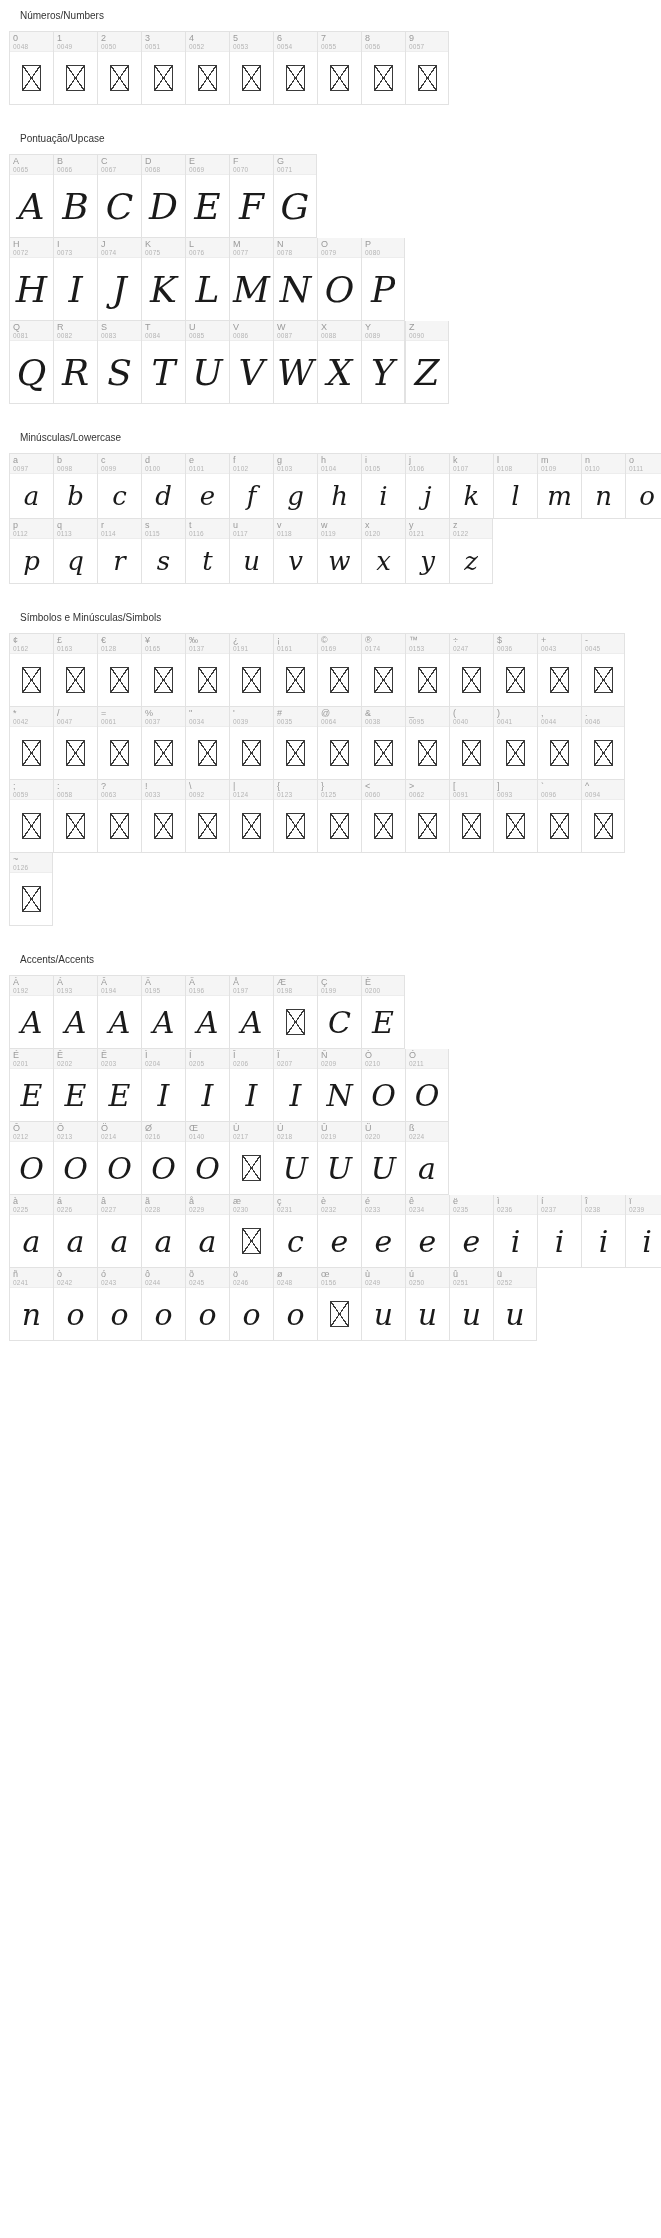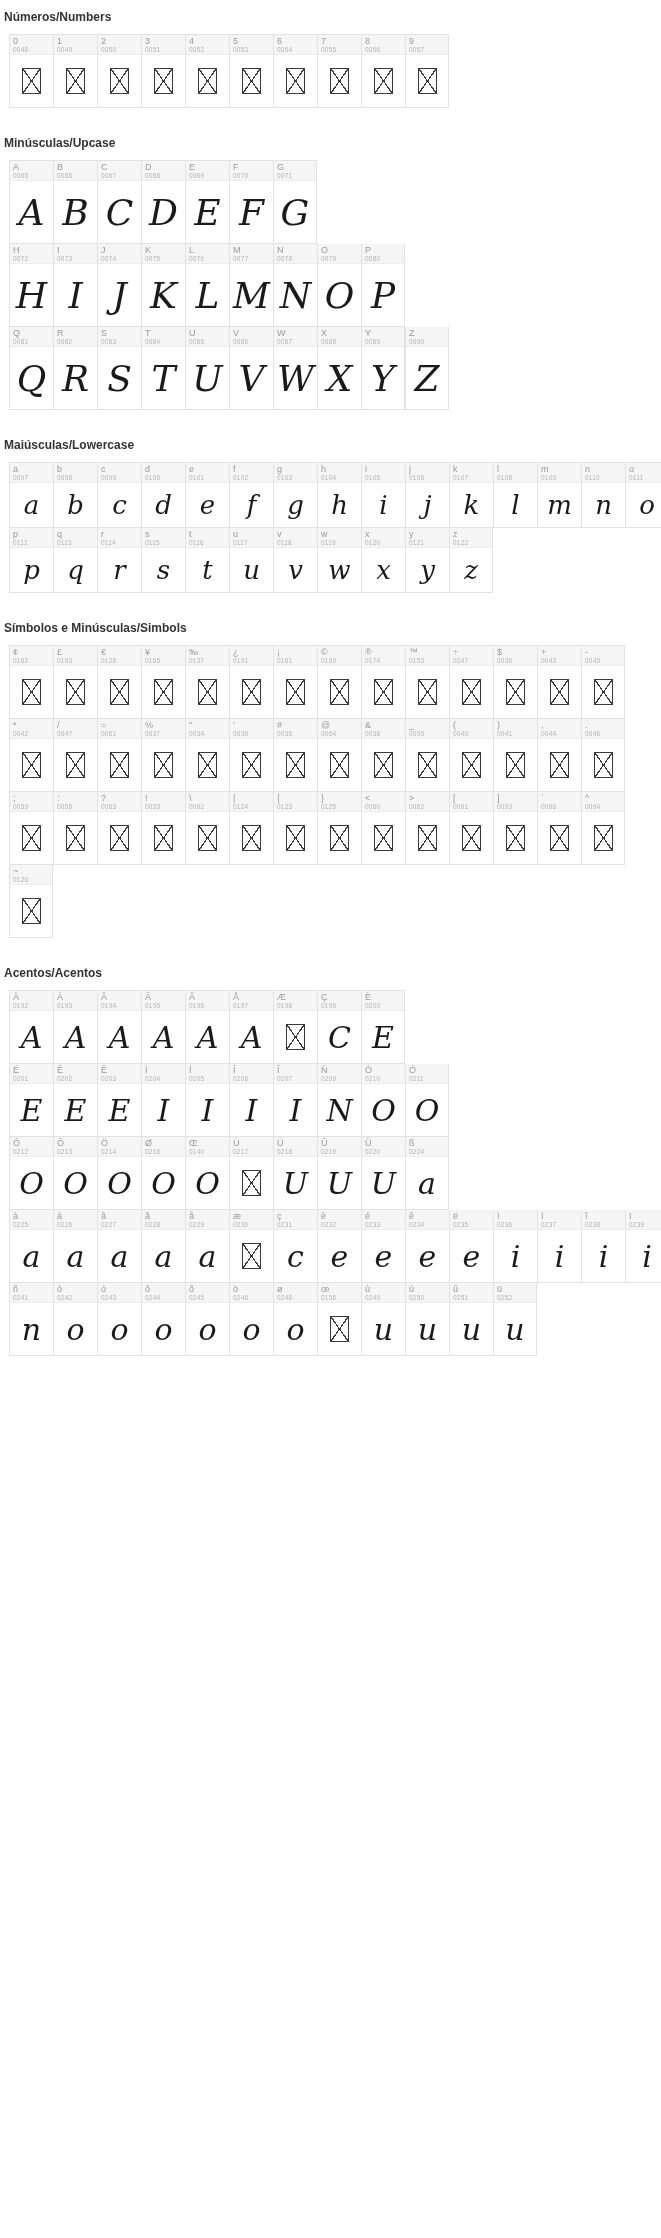--- a/index.html
+++ b/index.html
@@ -5,24 +5,24 @@
   html,body{margin:0;padding:0;background:#ffffff;}
   body{
     width:661px;
     font-family:"Liberation Sans", sans-serif;
     color:#222;
     -webkit-font-smoothing:antialiased;
   }
   .page{width:661px;padding:0 0 20px 0;box-sizing:border-box;}
   .section{margin:0 0 18px 0;}
   .section-title{
-    font-size:12px;
+    font-size:10px;
     color:#333;
-    padding:10px 0 10px 4px;
-    font-weight:700;
+    padding:10px 0 10px 20px;
+    font-weight:400;
   }
   .grid{
     display:flex;
     flex-wrap:wrap;
     padding-left:9px;
     box-sizing:border-box;
   }
   
   .row{display:flex;}
   .cell{
@@ -190,21 +190,21 @@
                 <span class="code">0057</span>
               </div>
               <div class="glyph">
                 <span class="notdef"></span>
               </div>
             </div>
           </div>
         </div>
       </div>
       <div class="section">
-        <div class="section-title">Minúsculas/Upcase</div>
+        <div class="section-title">Pontuação/Upcase</div>
         <div class="grid">
           <div class="row">
             <div class="cell big">
               <div class="hdr">
                 <span class="ch">A</span>
                 <span class="code">0065</span>
               </div>
               <div class="glyph">
                 <span class="script">A</span>
               </div>
@@ -437,21 +437,21 @@
                 <span class="code">0090</span>
               </div>
               <div class="glyph">
                 <span class="script">Z</span>
               </div>
             </div>
           </div>
         </div>
       </div>
       <div class="section">
-        <div class="section-title">Maiúsculas/Lowercase</div>
+        <div class="section-title">Minúsculas/Lowercase</div>
         <div class="grid">
           <div class="row">
             <div class="cell small">
               <div class="hdr">
                 <span class="ch">a</span>
                 <span class="code">0097</span>
               </div>
               <div class="glyph">
                 <span class="script">a</span>
               </div>
@@ -1080,21 +1080,21 @@
                 <span class="code">0126</span>
               </div>
               <div class="glyph">
                 <span class="notdef"></span>
               </div>
             </div>
           </div>
         </div>
       </div>
       <div class="section">
-        <div class="section-title">Acentos/Acentos</div>
+        <div class="section-title">Accents/Accents</div>
         <div class="grid">
           <div class="row">
             <div class="cell">
               <div class="hdr">
                 <span class="ch">À</span>
                 <span class="code">0192</span>
               </div>
               <div class="glyph">
                 <span class="script">A</span>
               </div>

